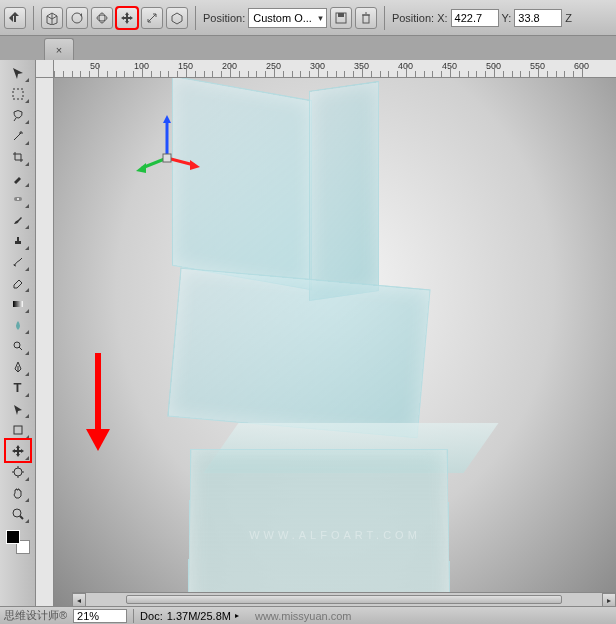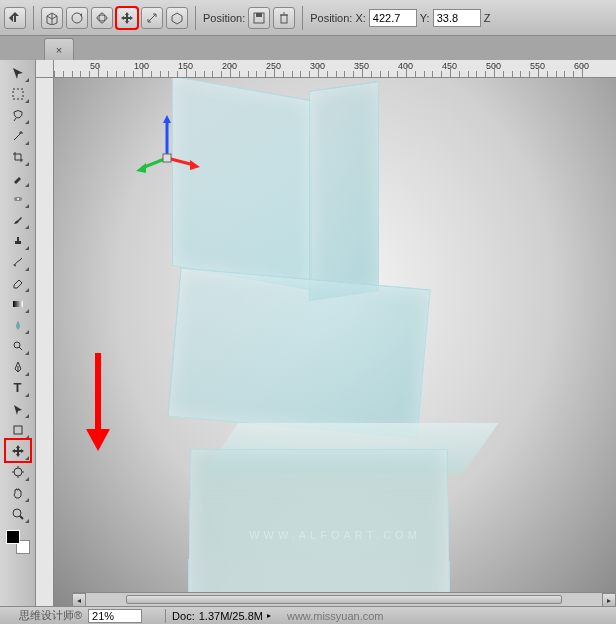--- a/index.html
+++ b/index.html
@@ -35,23 +35,23 @@
 .ice1 { left: 118px; top: 10px; width: 140px; height: 190px; transform: skewY(10deg); background: linear-gradient(135deg, rgba(210,235,240,0.6), rgba(170,215,220,0.75)); }
 .ice2 { left: 255px; top: 8px; width: 70px; height: 210px; transform: skewY(-8deg); background: linear-gradient(135deg, rgba(195,225,230,0.6), rgba(155,205,210,0.75)); }
 .ice3 { left: 120px; top: 200px; width: 250px; height: 150px; transform: skewY(5deg) skewX(-5deg); }
 .ice4 { left: 135px; top: 370px; width: 260px; height: 165px; background: linear-gradient(to bottom, rgba(185,215,215,0.7), rgba(205,225,225,0.85)); transform: perspective(400px) rotateX(3deg); }
 .ice4-top { position: absolute; left: 135px; top: 345px; width: 260px; height: 50px; background: linear-gradient(rgba(225,240,240,0.7), rgba(190,220,220,0.7)); transform: skewX(-35deg) translateX(32px); }
 .axis-gizmo { position: absolute; left: 78px; top: 35px; width: 70px; height: 70px; }
 .arrow-red { position: absolute; left: 35px; top: 275px; width: 18px; height: 110px; }
 .arrow-red::before { content: ''; position: absolute; left: 6px; top: 0; width: 6px; height: 85px; background: #ff0000; }
 .arrow-red::after { content: ''; position: absolute; left: -3px; bottom: 0; border: 12px solid transparent; border-top: 22px solid #ff0000; }
 .watermark { position: absolute; bottom: 65px; left: 50%; transform: translateX(-50%); color: rgba(255,255,255,0.35); letter-spacing: 4px; font-size: 11px; }
-.status-bar { height: 18px; background: linear-gradient(#d0d0d0, #b8b8b8); border-top: 1px solid #888; display: flex; align-items: center; padding: 0 19px; gap: 6px; }
+.status-bar { height: 18px; background: linear-gradient(#d0d0d0, #b8b8b8); border-top: 1px solid #888; display: flex; align-items: center; padding: 0 4px; gap: 6px; }
 .status-zoom { background: #fff; border: 1px solid #888; width: 54px; height: 14px; padding: 0 3px; display: flex; align-items: center; }
-.status-seg { border-left: 1px solid #888; padding: 0 6px; display: flex; align-items: center; gap: 4px; height: 14px; margin-left: 17px; }
+.status-seg { border-left: 1px solid #888; padding: 0 6px; display: flex; align-items: center; gap: 4px; height: 14px; }
 .scrollbar-h { position: absolute; bottom: 0; left: 18px; right: 0; height: 14px; background: #ccc; border-top: 1px solid #888; display: flex; }
 .sb-arrow { width: 14px; height: 14px; background: linear-gradient(#e0e0e0,#bbb); border: 1px solid #888; display: flex; align-items: center; justify-content: center; font-size: 8px; color: #333; }
 .sb-thumb { flex: 1; margin: 2px 40px; background: linear-gradient(#e0e0e0,#bbb); border: 1px solid #888; border-radius: 2px; }
 svg { pointer-events: none; }
 </style>
 </head>
 <body>
 
 <div class="top-toolbar">
   <div class="tool-btn">
@@ -87,20 +87,23 @@
         <path d="M3 11 L11 3 M8 3 L11 3 L11 6 M3 8 L3 11 L6 11" fill="none" stroke="#555"></path>
       </svg>
     </div>
   <div class="tool-btn">
       <svg width="14" height="14">
         <path d="M2 5 L7 2 L12 5 L12 10 L7 13 L2 10 Z" fill="none" stroke="#555"></path>
       </svg>
     </div>
   <div class="sep"></div>
   <span class="label">Position:</span>
+  <div class="dropdown">
+      <span>Custom O...</span>
+    </div>
   <div class="tool-btn">
       <svg width="12" height="12">
         <rect x="1" y="1" width="10" height="10" fill="none" stroke="#555"></rect>
         <rect x="3" y="1" width="6" height="4" fill="#555"></rect>
       </svg>
     </div>
   <div class="tool-btn">
       <svg width="12" height="12">
         <rect x="3" y="3" width="6" height="8" fill="none" stroke="#555"></rect>
         <path d="M2 3 L10 3 M5 1 L7 1" stroke="#555"></path>

